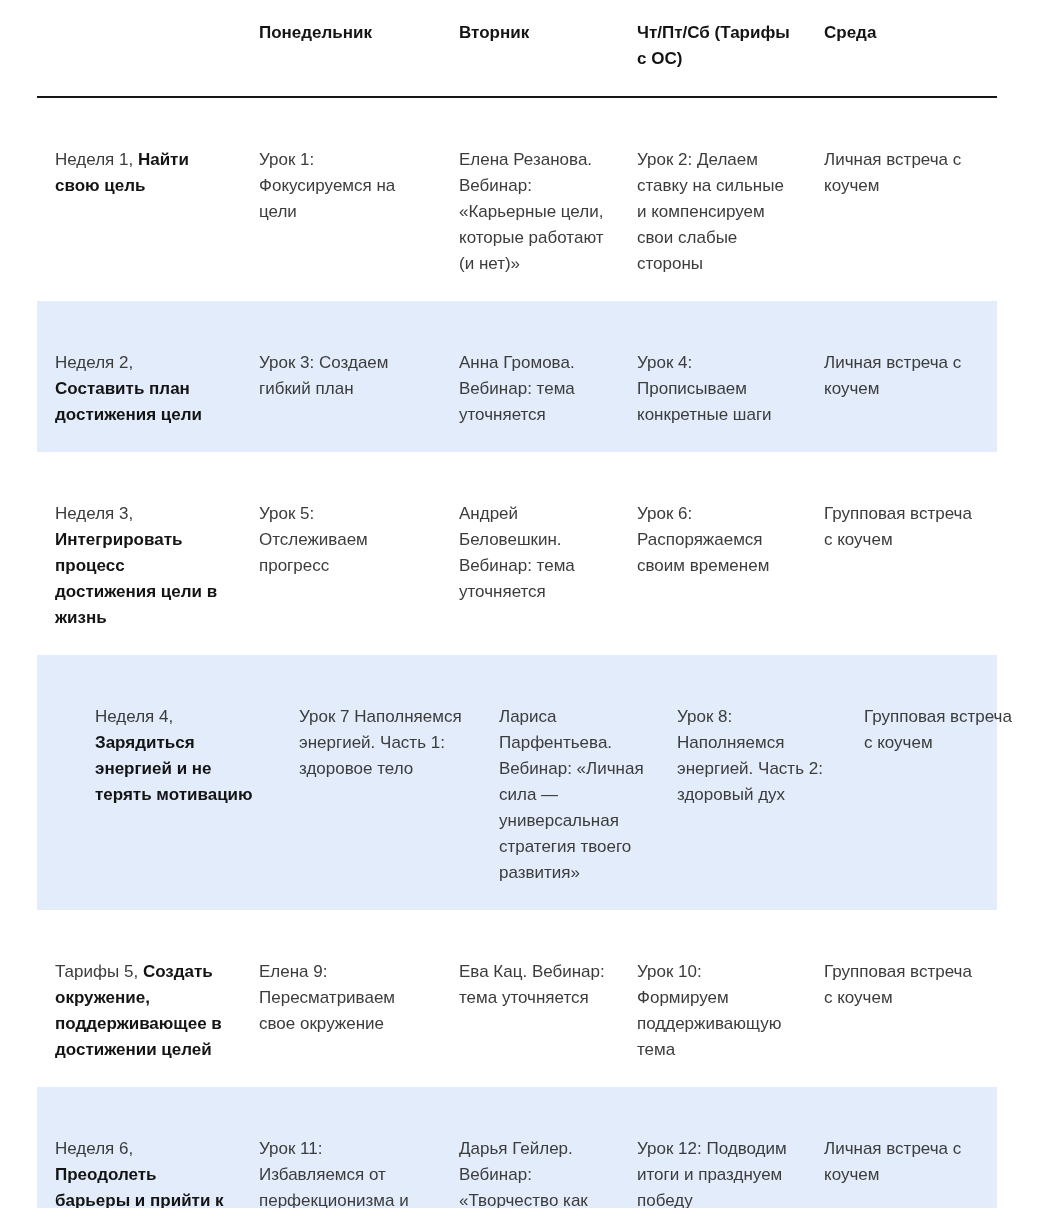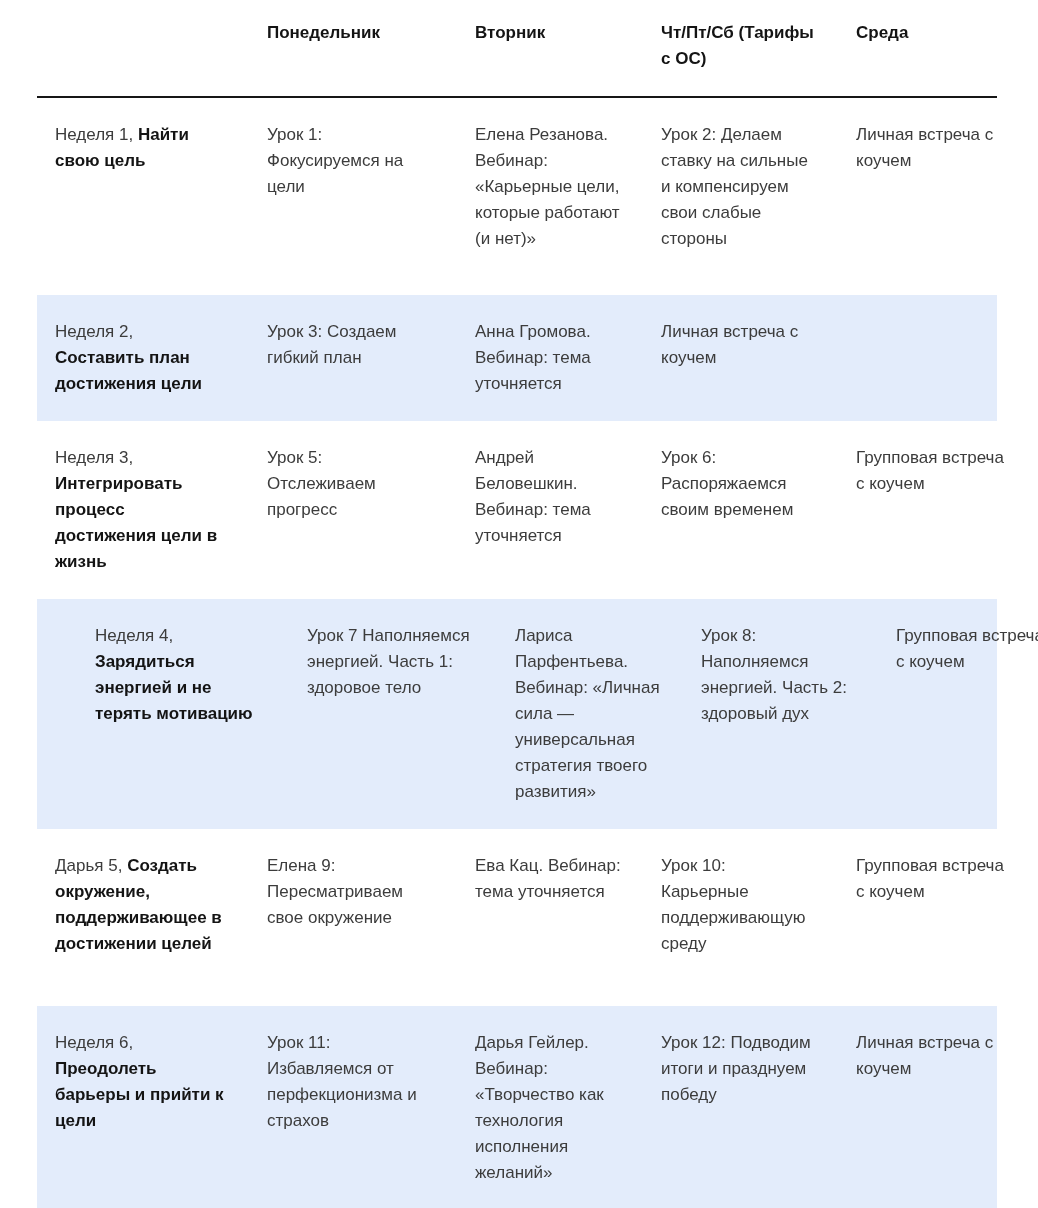--- a/index.html
+++ b/index.html
@@ -19,38 +19,38 @@
     height: 1208px;
     overflow: hidden;
   }
   .table {
     margin: 0 41px 0 37px;
     width: 960px;
   }
   .grid-row {
     display: grid;
     grid-template-columns: 204px 200px 178px 187px 191px;
-    gap: 8px;
   }
   .header-row {
     border-bottom: 2px solid var(--rule);
   }
   .header-cell {
     padding: 20px 14px 24px 18px;
     font-size: 17px;
     line-height: 26px;
     font-weight: bold;
     color: var(--strong-text);
   }
   .header-cell.first { padding-left: 18px; }
   .cell {
     padding: 24px 14px 24px 18px;
     font-size: 17px;
     line-height: 26px;
     color: var(--body-text);
+    margin-top: 25px;
   }
   .week-title {
     font-weight: bold;
     color: var(--strong-text);
   }
   .row.highlight { background: var(--row-highlight); }
   
   .row.r1 { min-height: 197px; }
   .row.r2 { min-height: 120px; }
   .row.r3 { min-height: 174px; }
@@ -82,20 +82,21 @@
     <div class="cell">Личная встреча с коучем</div>
   </div>
 
   <div class="grid-row row r2 highlight">
     <div class="cell">
       <span>Неделя 2,</span>
       <span class="week-title">Составить план достижения цели</span>
     </div>
     <div class="cell">Урок 3: Создаем гибкий план</div>
     <div class="cell">Анна Громова. Вебинар: тема уточняется</div>
+    <div class="cell">Урок 4: Прописываем конкретные шаги</div>
     <div class="cell">Личная встреча с коучем</div>
   </div>
 
   <div class="grid-row row r3">
     <div class="cell">
       <span>Неделя 3,</span>
       <span class="week-title">Интегрировать процесс достижения цели в жизнь</span>
     </div>
     <div class="cell">Урок 5: Отслеживаем прогресс</div>
     <div class="cell">Андрей Беловешкин. Вебинар: тема уточняется</div>
@@ -109,26 +110,26 @@
       <span class="week-title">Зарядиться энергией и не терять мотивацию</span>
     </div>
     <div class="cell">Урок 7 Наполняемся энергией. Часть 1: здоровое тело</div>
     <div class="cell">Лариса Парфентьева. Вебинар: «Личная сила — универсальная стратегия твоего развития»</div>
     <div class="cell">Урок 8: Наполняемся энергией. Часть 2: здоровый дух</div>
     <div class="cell">Групповая встреча с коучем</div>
   </div>
 
   <div class="grid-row row r5">
     <div class="cell">
-      <span>Дарья 5,</span>
+      <span>Тарифы 5,</span>
       <span class="week-title">Создать окружение, поддерживающее в достижении целей</span>
     </div>
     <div class="cell">Елена 9: Пересматриваем свое окружение</div>
     <div class="cell">Ева Кац. Вебинар: тема уточняется</div>
-    <div class="cell">Урок 10: Карьерные поддерживающую среду</div>
+    <div class="cell">Урок 10: Формируем поддерживающую тема</div>
     <div class="cell">Групповая встреча с коучем</div>
   </div>
 
   <div class="grid-row row r6 highlight">
     <div class="cell">
       <span>Неделя 6,</span>
       <span class="week-title">Преодолеть барьеры и прийти к цели</span>
     </div>
     <div class="cell">Урок 11: Избавляемся от перфекционизма и страхов</div>
     <div class="cell">Дарья Гейлер. Вебинар: «Творчество как технология исполнения желаний»</div>

